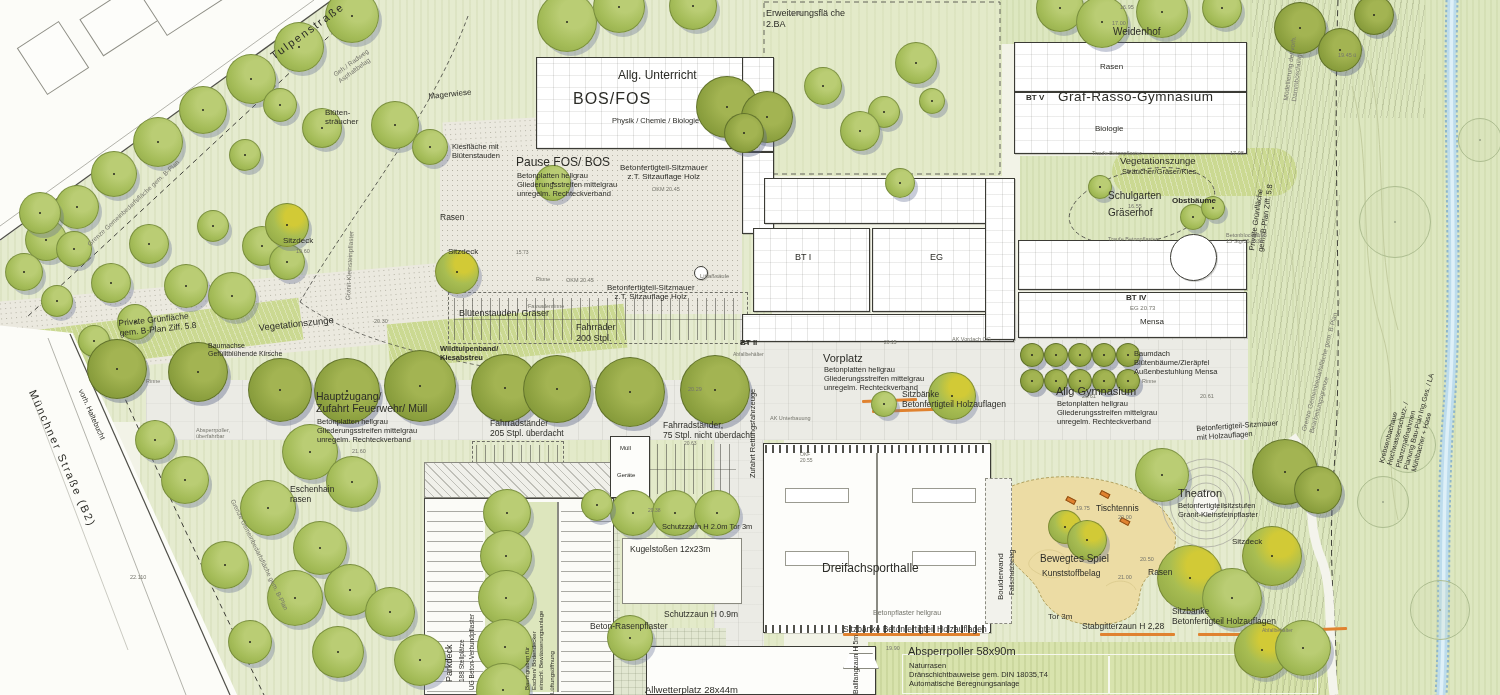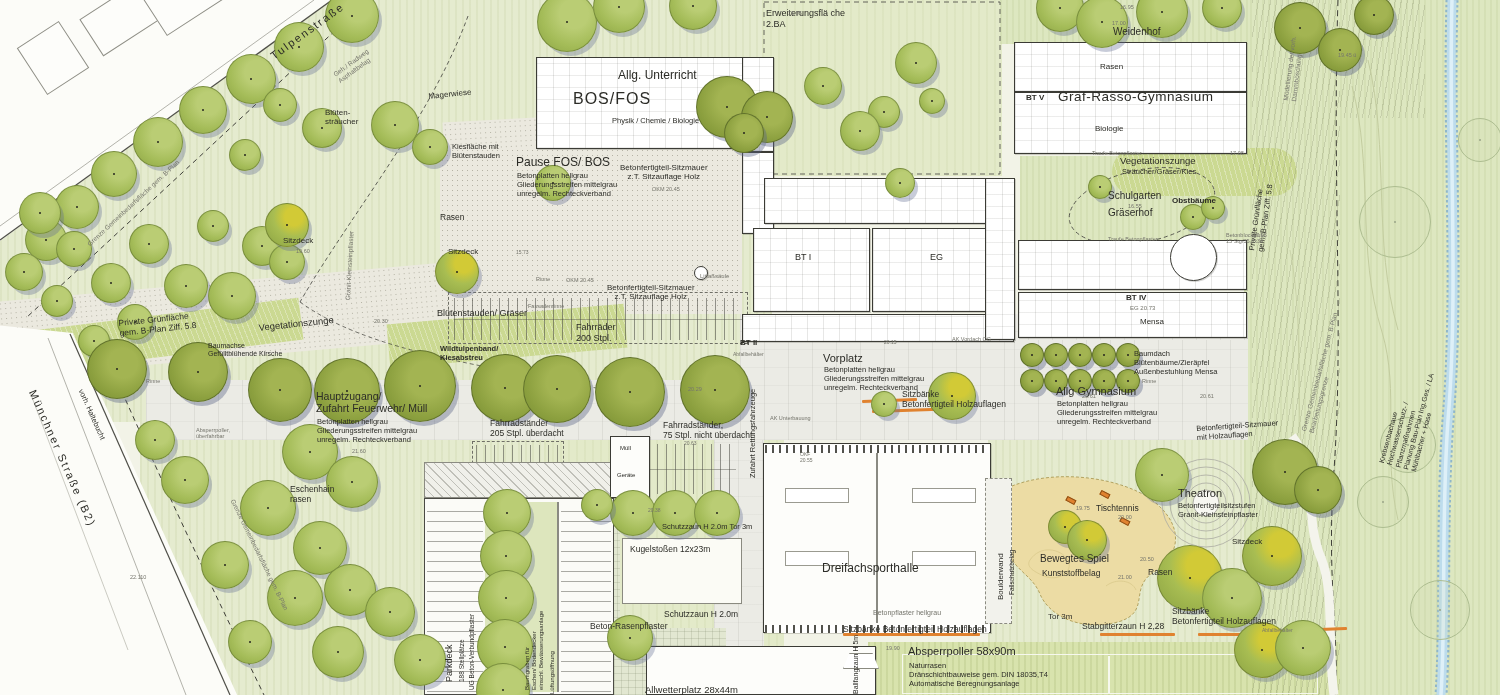--- a/index.html
+++ b/index.html
@@ -559,21 +559,21 @@
       <div class="lbl c-md" style="left: 652px; top: 186px; font-size: 5.5px;">OKM 20.45</div>
       <div class="lbl" style="left: 607px; top: 283px; font-size: 8px; text-align: center;">Betonfertigteil-Sitzmauer
 z.T. Sitzauflage Holz</div>
       <div class="lbl c-md" style="left: 566px; top: 277px; font-size: 5.5px;">OKM 20.45</div>
       <div class="lbl c-md" style="left: 516px; top: 250px; font-size: 5px;">15.73</div>
       <div class="lbl c-md" style="left: 536px; top: 276px; font-size: 5.5px;">Rinne</div>
       <div class="lbl c-md" style="left: 528px; top: 303px; font-size: 5.5px;">Fassadenrinne</div>
       <div class="lbl c-md" style="left: 700px; top: 273px; font-size: 6px;">Litfaßsäule</div>
       <div class="lbl" style="left: 576px; top: 322px; font-size: 9px;">Fahrräder
 200 Stpl.</div>
-      <div class="lbl" style="left: 437px; top: 308px; font-size: 9px;">Blütenstauden/ Gräser</div>
+      <div class="lbl" style="left: 459px; top: 308px; font-size: 9px;">Blütenstauden/ Gräser</div>
       <div class="lbl bold" style="left: 440px; top: 345px; font-size: 7.5px;">Wildtulpenband/
 Kiesabstreu</div>
       <div class="lbl" style="left: 823px; top: 352px; font-size: 11px;">Vorplatz</div>
       <div class="lbl" style="left: 824px; top: 366px; font-size: 7.5px;">Betonplatten hellgrau
 Gliederungsstreifen mittelgrau
 unregelm. Rechteckverband</div>
       <div class="lbl bold" style="left: 740px; top: 338px; font-size: 8px;">BT II</div>
       <div class="lbl c-md" style="left: 952px; top: 336px; font-size: 5.5px;">AK Vordach OG</div>
       <div class="lbl c-md" style="left: 733px; top: 352px; font-size: 5px;">Abfallbehälter</div>
       <div class="lbl" style="left: 316px; top: 390px; font-size: 10.5px;">Hauptzugang/
@@ -635,21 +635,21 @@
       <div class="lbl" style="left: 444px; top: 682px; font-size: 9px; transform: rotate(-90deg);">Parkdeck</div>
       <div class="lbl" style="left: 458px; top: 682px; font-size: 6.5px; transform: rotate(-90deg);">188 Stellplätze</div>
       <div class="lbl" style="left: 468px; top: 690px; font-size: 6.5px; transform: rotate(-90deg);">UG Beton-Verbundpflaster</div>
       <div class="lbl" style="left: 524px; top: 690px; font-size: 6px; transform: rotate(-90deg);">Baumgraben für
 Eschen/ Bodendecker
 einschl. Bewässerungsanlage</div>
       <div class="lbl" style="left: 549px; top: 694px; font-size: 6px; transform: rotate(-90deg);">Lüftungsöffnung</div>
       <div class="lbl" style="left: 662px; top: 523px; font-size: 7.5px;">Schutzzaun H 2.0m  Tor 3m</div>
       <div class="lbl c-md" style="left: 648px; top: 508px; font-size: 5px;">20.38</div>
       <div class="lbl" style="left: 630px; top: 544px; font-size: 8.5px;">Kugelstoßen 12x23m</div>
-      <div class="lbl" style="left: 664px; top: 609px; font-size: 8.5px;">Schutzzaun H 2.0m</div>
+      <div class="lbl" style="left: 664px; top: 609px; font-size: 8.5px;">Schutzzaun H 0.9m</div>
       <div class="lbl" style="left: 590px; top: 621px; font-size: 8.5px;">Beton-Rasenpflaster</div>
       <div class="lbl" style="left: 645px; top: 684px; font-size: 9.5px;">Allwetterplatz 28x44m</div>
       <div class="lbl" style="left: 822px; top: 561px; font-size: 12px;">Dreifachsporthalle</div>
       <div class="lbl" style="left: 843px; top: 624px; font-size: 8.5px;">Sitzbänke Betonfertigteil Holzauflagen</div>
       <div class="lbl c-md" style="left: 873px; top: 609px; font-size: 7px;">Betonpflaster hellgrau</div>
       <div class="lbl" style="left: 1048px; top: 612px; font-size: 8px;">Tor 3m</div>
       <div class="lbl" style="left: 1082px; top: 621px; font-size: 8.5px;">Stabgitterzaun H 2,28</div>
       <div class="lbl" style="left: 1172px; top: 606px; font-size: 8.5px;">Sitzbänke
 Betonfertigteil Holzauflagen</div>
       <div class="lbl c-md" style="left: 1262px; top: 628px; font-size: 5px;">Abfallbehälter</div>

